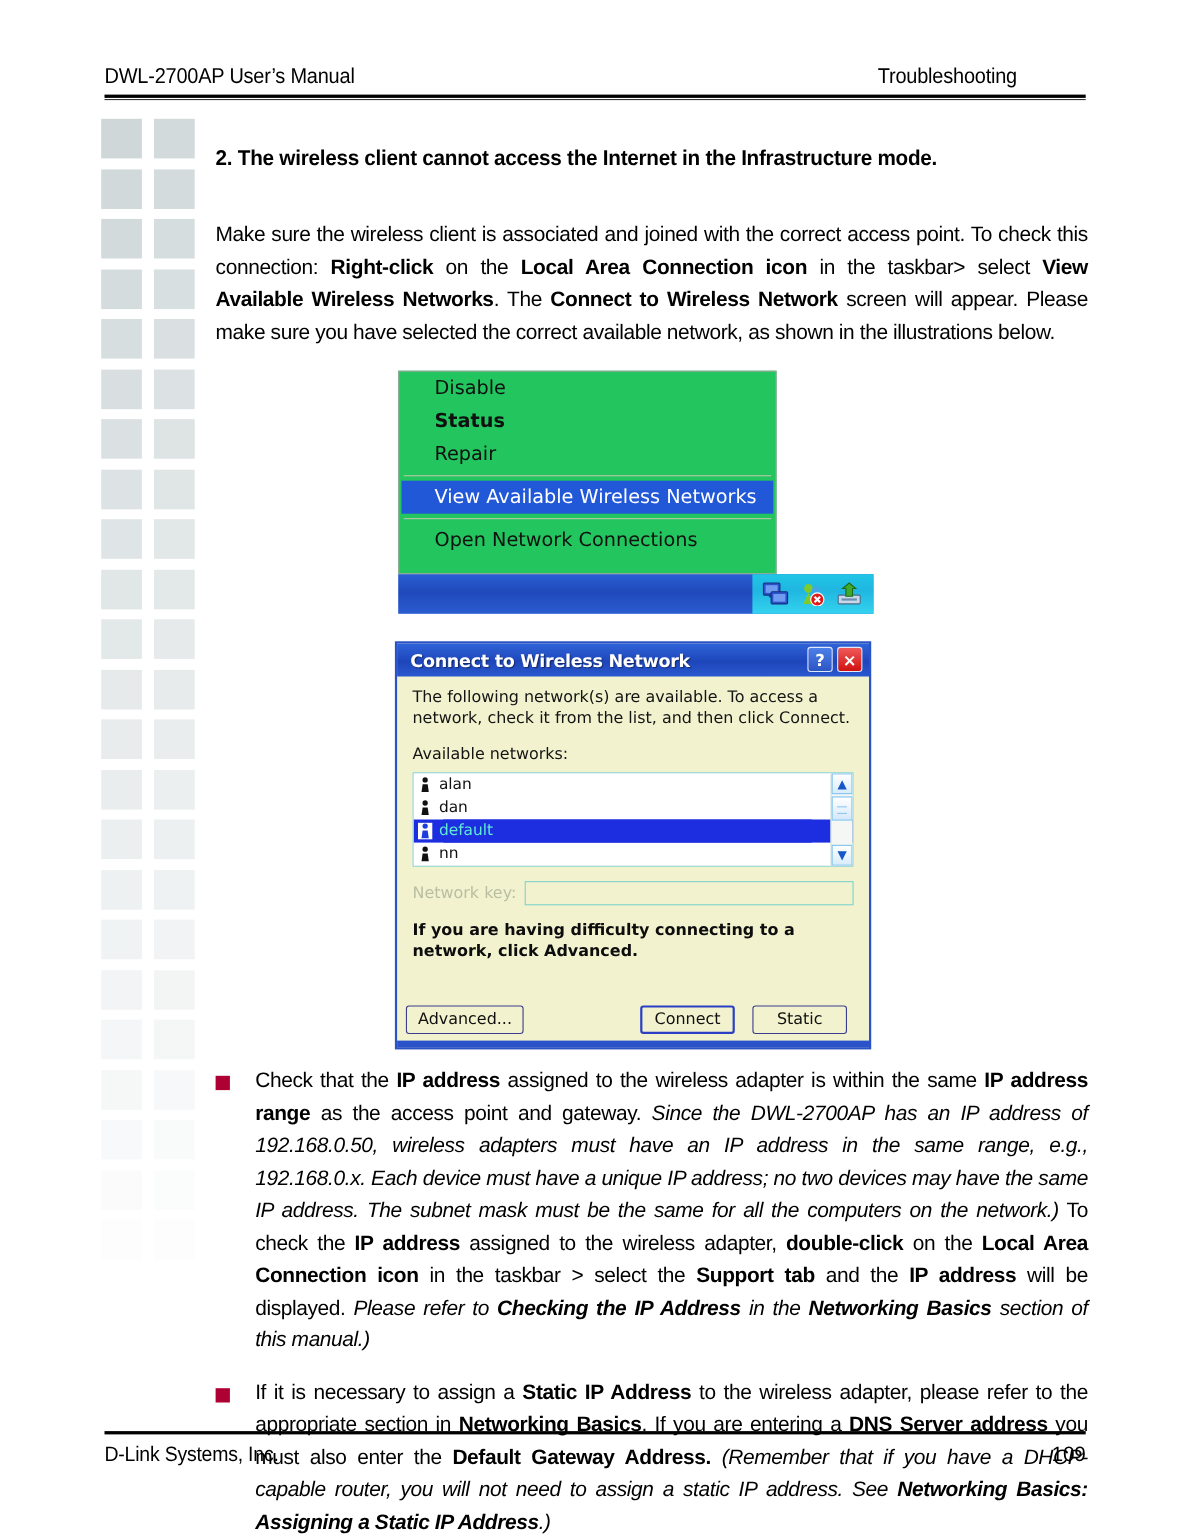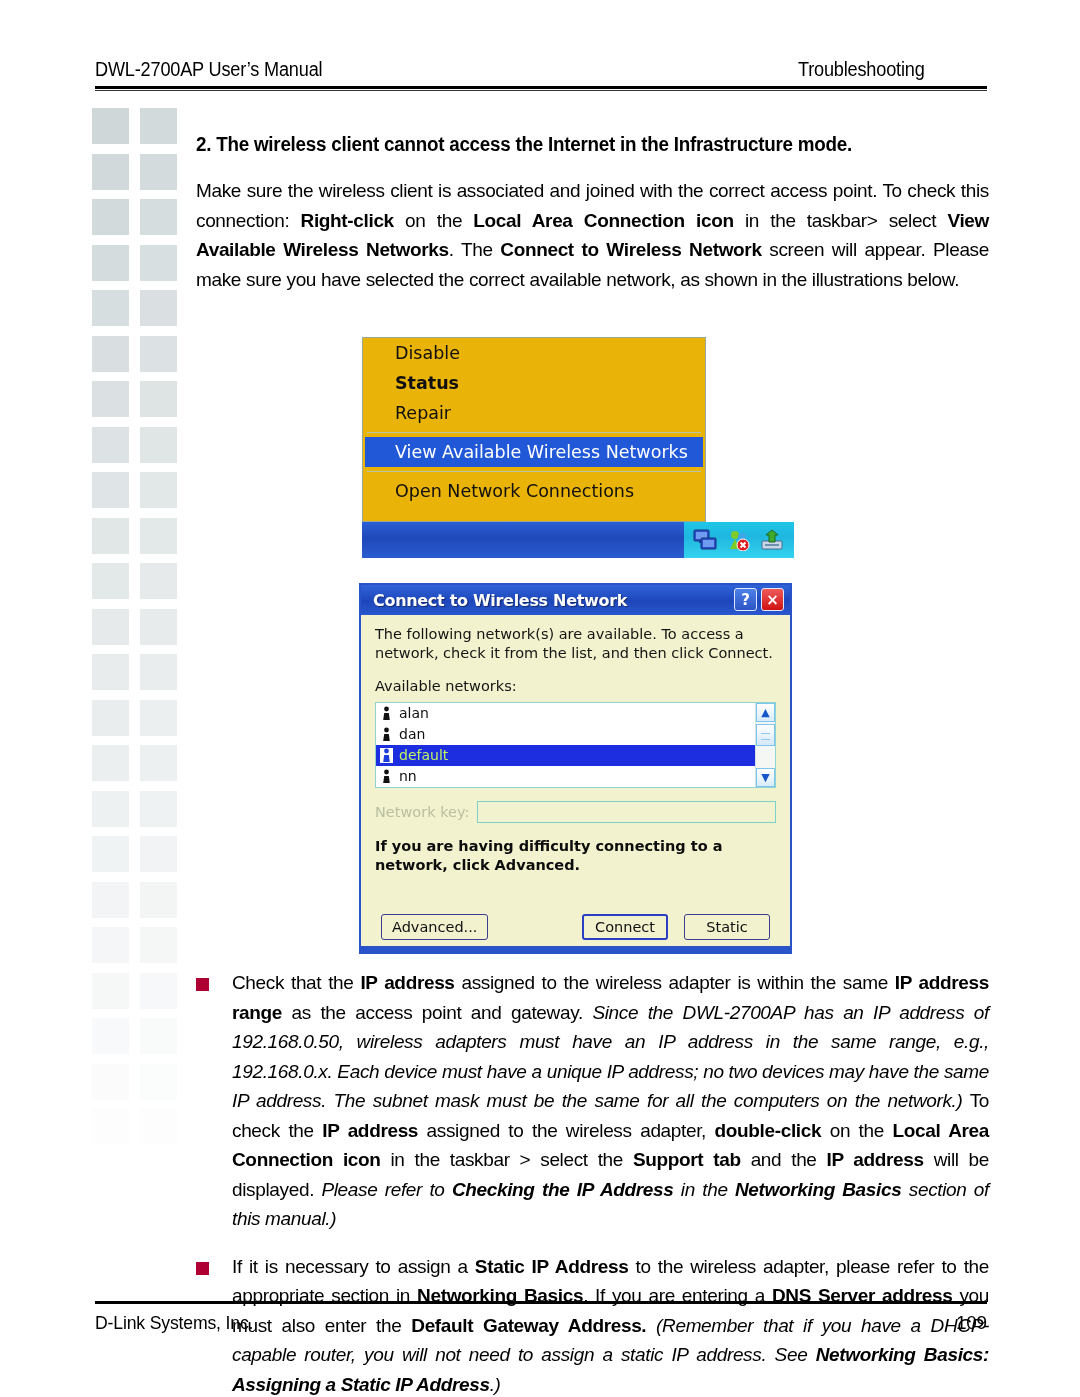--- a/index.html
+++ b/index.html
@@ -87,21 +87,21 @@
     transform-origin: left center;
   }
 
   p.body {
     margin: 0;
     font-size: 19px;
     line-height: 29.5px;
     text-align: justify;
     letter-spacing: -0.35px;
   }
-  p.intro { margin-top: 20px; }
+  p.intro { margin-top: 43px; }
 
   b { font-weight: bold; }
   i { font-style: italic; }
   .bi { font-weight: bold; font-style: italic; }
 
   
   .bullet-block {
     position: relative;
     padding-left: 36px;
   }
@@ -113,21 +113,21 @@
     height: 13px;
   }
 
   
   .shot-menu {
     position: absolute;
     left: 362px;
     top: 337px;
     width: 344px;
     height: 185px;
-    background: #eab308;
+    background: #22c55e;
     border: 1px solid #9aa79a;
     box-sizing: border-box;
     font-family: "DejaVu Sans", sans-serif;
   }
   .mi {
     position: relative;
     height: 30px;
     line-height: 30px;
     padding-left: 32px;
     font-size: 17.5px;
@@ -237,21 +237,21 @@
     display: flex;
     align-items: center;
     font-size: 14px;
     padding-left: 4px;
     color: #101010;
   }
   .nrow .nm { padding-left: 6px; }
   .nrow.sel {
     background: #1c2ee0;
   }
-  .nrow.sel .nm { color: #bef264; }
+  .nrow.sel .nm { color: #5eead4; }
   .nrow.sel .selbar {
     position:absolute;
     left: 27px;
     width: 335px;
     height: 21px;
     background:#1c2ee0;
   }
   .wifi-ico { width: 13px; display:flex; justify-content:center; }
 
   .vscroll {
@@ -303,23 +303,23 @@
     box-sizing: border-box;
   }
   .help-line {
     margin-top: 14px;
     font-size: 14.5px;
     font-weight: bold;
     color: #0d0d0d;
   }
   .dlg-buttons {
     position: absolute;
-    left: 0; right: 0;
+    left: 0; right: 12px;
     bottom: 12px;
-    padding: 0 20px;
+    padding: 0 8px;
     display: flex;
     align-items: center;
     box-sizing: border-box;
   }
   .btn {
     height: 26px;
     min-width: 86px;
     padding: 0 10px;
     background: #f2f2cf;
     border: 1px solid #3b3b8f;

